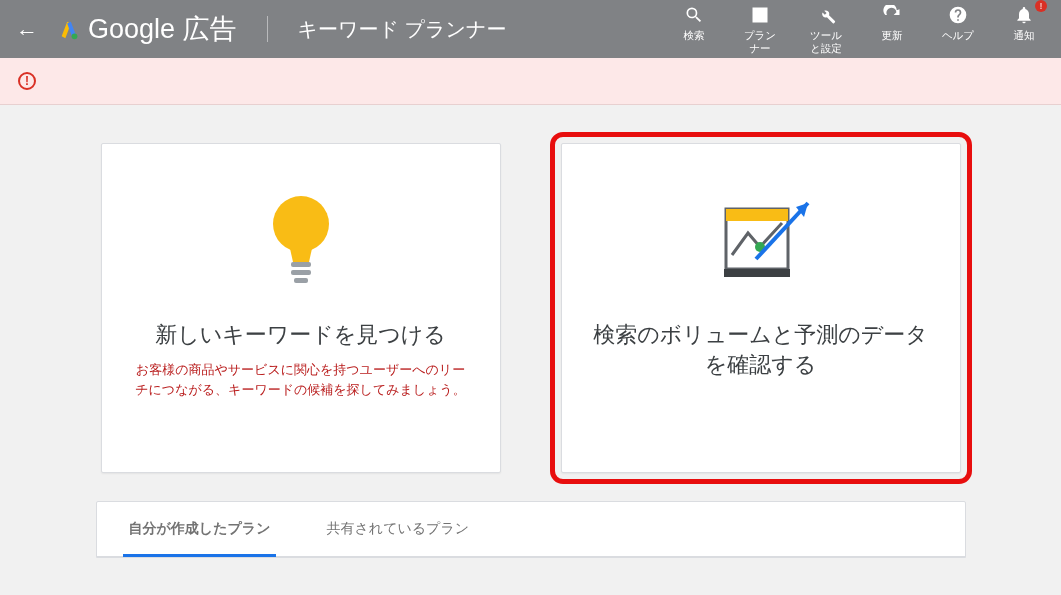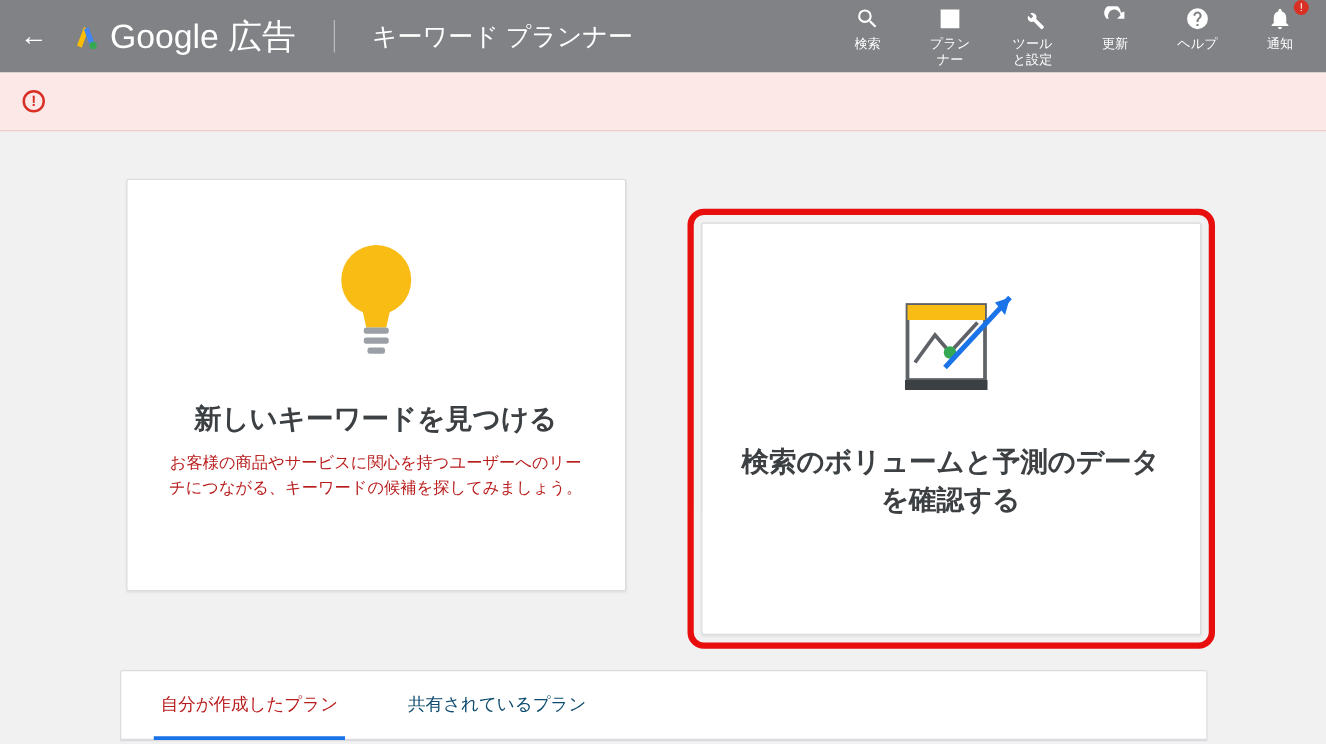--- a/index.html
+++ b/index.html
@@ -19,29 +19,29 @@
 .tb-action .icon { height: 22px; display: flex; align-items: center; justify-content: center; margin-bottom: 3px; }
 .tb-action svg { fill: #fff; }
 .notif-wrap { position: relative; }
 .notif-badge { position: absolute; top: -4px; right: -4px; width: 12px; height: 12px; background: #d93025; border-radius: 50%; color:#fff; font-size:9px; line-height:12px; text-align:center; }
 
 .alert-bar { background: #fde8e8; color: #4d4d4d; font-size: 13px; padding: 14px 18px; display: flex; align-items: center; gap: 12px; border-bottom: 1px solid #e8d0d0; }
 .alert-icon { width: 18px; height: 18px; border: 2px solid #d93025; border-radius: 50%; display: flex; align-items: center; justify-content: center; color:#d93025; font-weight:bold; font-size:12px; flex-shrink:0;}
 
 .cards-row { display: flex; gap: 60px; justify-content: center; padding: 38px 0 28px; }
 .card { background: #fff; width: 400px; height: 330px; border: 1px solid #dadce0; border-radius: 2px; padding: 30px 30px 20px; display: flex; flex-direction: column; align-items: center; text-align: center; cursor: pointer; box-shadow: 0 1px 2px rgba(0,0,0,0.06); }
-.card.highlighted { outline: 5px solid #e80e0e; outline-offset: 6px; margin-top: 35px; }
+.card.highlighted { outline: 5px solid #e80e0e; outline-offset: 6px; }
 .card-illu { height: 140px; display: flex; align-items: center; justify-content: center; margin-bottom: 6px; }
-.card-title { font-size: 22px; color: #3c4043; margin-bottom: 10px; line-height: 1.35; font-weight: bold; }
+.card-title { font-size: 22px; color: #3c4043; margin-bottom: 10px; line-height: 1.35; }
 .card-desc { font-size: 13px; color: #b91c1c; line-height: 1.6; }
 
 .tabs-panel { background: #fff; width: 870px; margin: 0 auto; border: 1px solid #dadce0; border-top-left-radius:2px; border-top-right-radius:2px; }
 .tabs { display: flex; gap: 48px; padding: 0 28px; border-bottom: 1px solid #dadce0; }
-.tab { padding: 18px 4px; font-size: 14px; color: #0c4a6e; cursor: pointer; position: relative; }
-.tab.active { color: #b91c1c; font-weight: 400; }
+.tab { padding: 18px 4px; font-size: 14px; color: #737373; cursor: pointer; position: relative; }
+.tab.active { color: #737373; font-weight: 700; }
 .tab.active::after { content: ""; position: absolute; left: -2px; right: -2px; bottom: -1px; height: 3px; background: #1a73e8; }
 </style>
 </head>
 <body>
 
 <div class="topbar">
   <div class="tb-left">
     <div class="back-arrow">←</div>
     <div class="ads-logo">
       <svg class="ads-logo-mark" viewBox="0 0 24 24">

